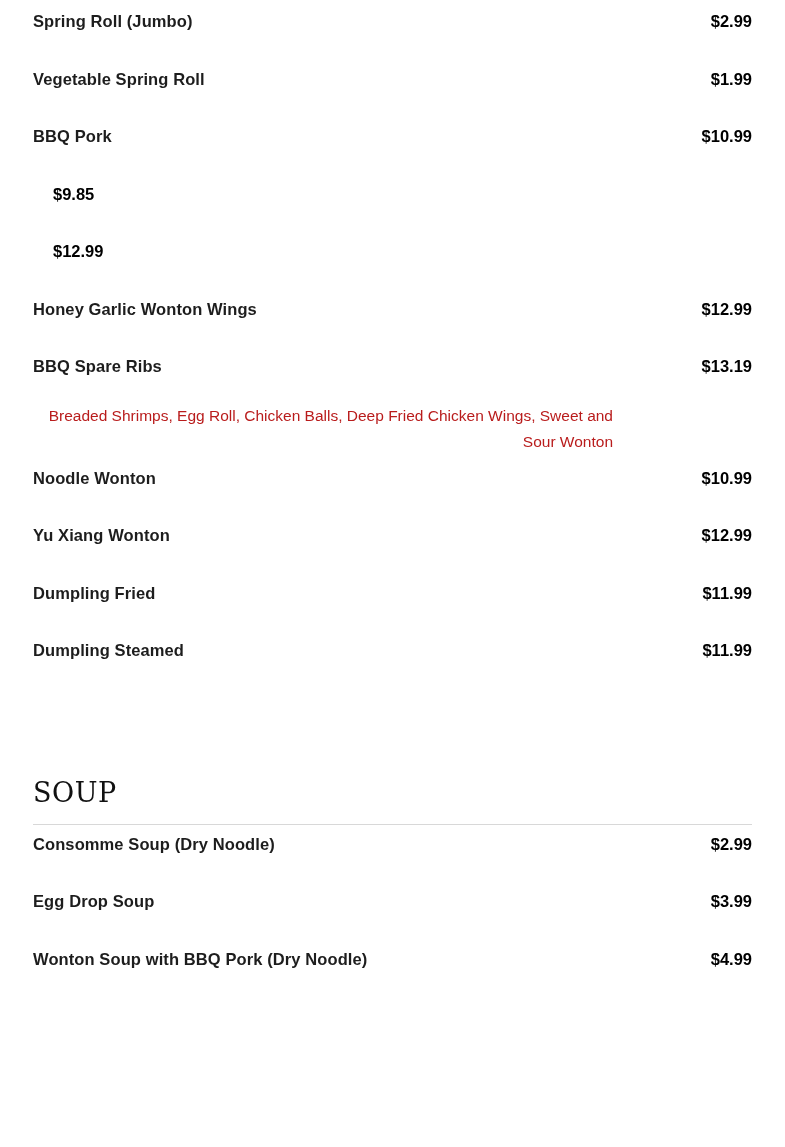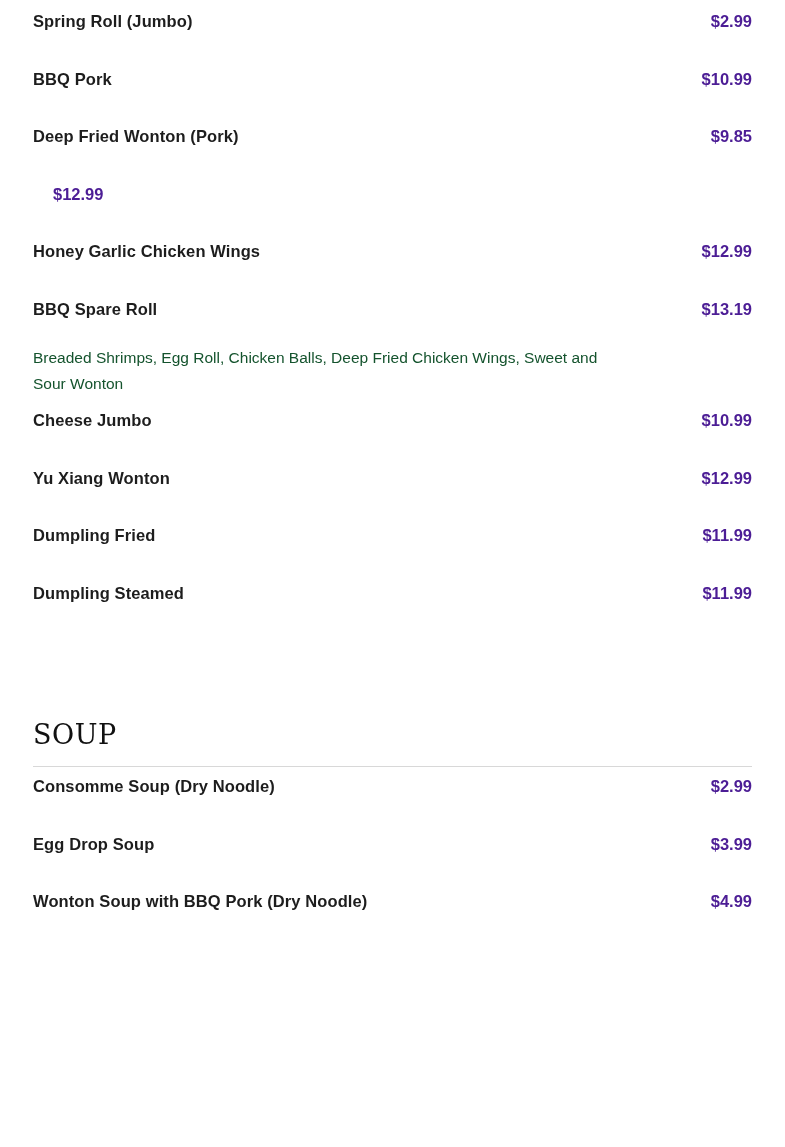--- a/index.html
+++ b/index.html
@@ -36,31 +36,32 @@
   .item-name {
     font-size: 16.5px;
     font-weight: bold;
     letter-spacing: 0.1px;
     color: #1d1d1d;
     line-height: 1.2;
   }
   .item-price {
     font-size: 16.5px;
     font-weight: bold;
-    color: #4c1d95;
+    color: #000000;
     white-space: nowrap;
     padding-left: 20px;
   }
   .item-desc {
     font-size: 15.5px;
     font-weight: normal;
-    color: #14532d;
+    color: #b91c1c;
     line-height: 1.68;
     max-width: 580px;
     margin: -12px 0 14px 0;
+    text-align: right;
   }
   
   .clipped-top {
     height: 12px;
     overflow: hidden;
     position: relative;
   }
   .clipped-top .item-row {
     position: relative;
     top: -42px;
@@ -101,63 +102,68 @@
         </div>
       </div>
 
       <div class="menu-item">
         <div class="item-row">
           <span class="item-name">Spring Roll (Jumbo)</span>
           <span class="item-price">$2.99</span>
         </div>
       </div>
 
+      <div class="menu-item">
+        <div class="item-row">
+          <span class="item-name">Vegetable Spring Roll</span>
+          <span class="item-price">$1.99</span>
+        </div>
+      </div>
 
       <div class="menu-item">
         <div class="item-row">
           <span class="item-name">BBQ Pork</span>
           <span class="item-price">$10.99</span>
         </div>
       </div>
 
       <div class="menu-item">
         <div class="item-row">
-          <span class="item-name">Deep Fried Wonton (Pork)</span>
           <span class="item-price">$9.85</span>
         </div>
       </div>
 
       <div class="menu-item">
         <div class="item-row">
           <span class="item-price">$12.99</span>
         </div>
       </div>
 
       <div class="menu-item">
         <div class="item-row">
-          <span class="item-name">Honey Garlic Chicken Wings</span>
+          <span class="item-name">Honey Garlic Wonton Wings</span>
           <span class="item-price">$12.99</span>
         </div>
       </div>
 
 
       <div class="menu-item">
         <div class="item-row">
-          <span class="item-name">BBQ Spare Roll</span>
+          <span class="item-name">BBQ Spare Ribs</span>
           <span class="item-price">$13.19</span>
         </div>
       </div>
 
       <div class="menu-item">
         <div class="item-desc">Breaded Shrimps, Egg Roll, Chicken Balls, Deep Fried Chicken Wings, Sweet and Sour Wonton</div>
       </div>
 
       <div class="menu-item">
         <div class="item-row">
-          <span class="item-name">Cheese Jumbo</span>
+          <span class="item-name">Noodle Wonton</span>
           <span class="item-price">$10.99</span>
         </div>
       </div>
 
       <div class="menu-item">
         <div class="item-row">
           <span class="item-name">Yu Xiang Wonton</span>
           <span class="item-price">$12.99</span>
         </div>
       </div>

